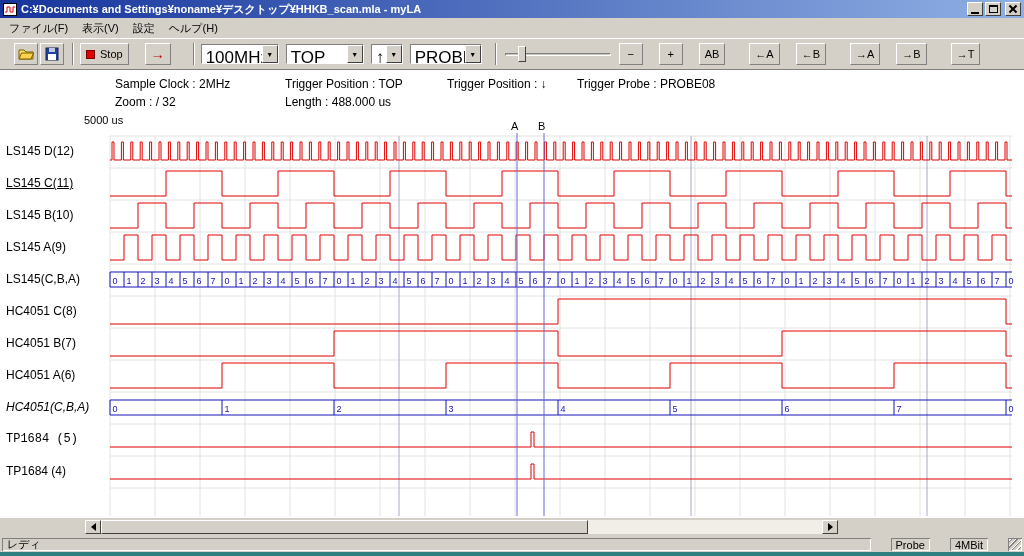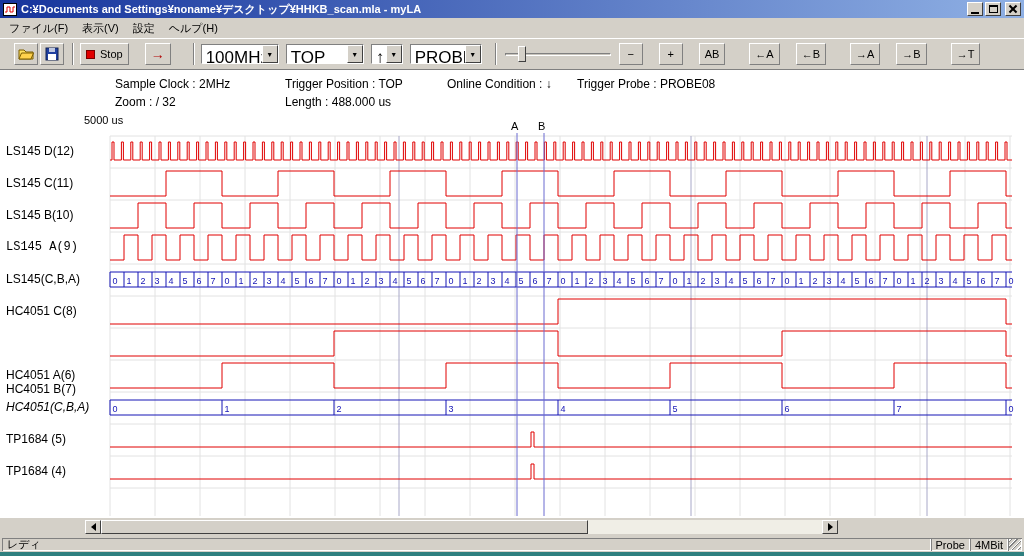--- a/index.html
+++ b/index.html
@@ -44,21 +44,21 @@
 .ch-label{position:absolute;left:6px;font-size:12px;color:#000;white-space:nowrap}
 
 #bottom-strip{position:absolute;left:0;top:518px;width:1024px;height:19px;background:#d4d0c8}
 #hscrollbar{position:absolute;left:85px;top:2px;width:753px;height:14px;background:#f0eee6}
 .sb-arrow{position:absolute;top:0;width:16px;height:14px;background:#d4d0c8;border:1px solid;border-color:#fff #404040 #404040 #fff;display:flex;align-items:center;justify-content:center}
 #sb-left{left:0}#sb-right{right:0}
 .tri-left{width:0;height:0;border:4px solid transparent;border-right:5px solid #000;margin-left:-4px}
 .tri-right{width:0;height:0;border:4px solid transparent;border-left:5px solid #000;margin-right:-4px}
 .sb-thumb{position:absolute;left:16px;top:0;width:487px;height:14px;background:#d4d0c8;border:1px solid;border-color:#fff #404040 #404040 #fff}
 
-#statusbar{position:absolute;left:0;top:537px;width:1024px;height:15px;background:#d4d0c8;display:flex;gap:0;padding:1px 2px;align-items:stretch}
+#statusbar{position:absolute;left:0;top:537px;width:1024px;height:15px;background:#d4d0c8;display:flex;gap:20px;padding:1px 2px;align-items:stretch}
 .sb-cell{box-shadow:inset 1px 1px 0 #808080,inset -1px -1px 0 #fff;font-size:11px;display:flex;align-items:center;padding:0 5px;white-space:nowrap}
 #sb-ready{flex:1}
 #sb-grip{width:14px;background:repeating-linear-gradient(135deg,#d4d0c8 0 2px,#fff 2px 3px,#808080 3px 4px)}
 </style>
 </head>
 <body>
 
 <div id="window">
 
   <div id="titlebar">
@@ -336,38 +336,38 @@
         <text x="896.5" y="341.5" fill="#1515b5" font-size="9">7</text>
         <line x1="1006" y1="330" x2="1006" y2="345" stroke="#1515b5"></line>
         <text x="1008.5" y="341.5" fill="#1515b5" font-size="9">0</text>
         <path d="M110 377H531V362H534V377H1012" fill="none" stroke="#e00000" stroke-width="1"></path>
         <path d="M110 409H531V394H534V409H1012" fill="none" stroke="#e00000" stroke-width="1"></path>
         <line x1="517" y1="63" x2="517" y2="446" stroke="#6a6ad0"></line>
         <line x1="544" y1="63" x2="544" y2="446" stroke="#6a6ad0"></line>
       </svg>
     <span class="info-text" style="left:115px;top:7px">Sample Clock : 2MHz</span>
     <span class="info-text" style="left:285px;top:7px">Trigger Position : TOP</span>
-    <span class="info-text" style="left:447px;top:7px">Online Condition : ↓</span>
+    <span class="info-text" style="left:447px;top:7px">Trigger Position : ↓</span>
     <span class="info-text" style="left:577px;top:7px">Trigger Probe : PROBE08</span>
     <span class="info-text" style="left:115px;top:25px">Zoom : /  32</span>
     <span class="info-text" style="left:285px;top:25px">Length : 488.000 us</span>
     <span class="info-text" style="left:84px;top:44px;font-size:11px">5000 us</span>
     <span class="cursor-label" id="cursor-a-label" style="left: 511px;">A</span>
     <span class="cursor-label" id="cursor-b-label" style="left: 538px;">B</span>
     <div id="channel-labels">
         <div class="ch-label" style="top: 74px;">LS145 D(12)</div>
-        <div class="ch-label" style="top: 106px;">LS145 C(11)</div>
+        <div class="ch-label" style="top: 106px; text-decoration: underline;">LS145 C(11)</div>
         <div class="ch-label" style="top: 138px;">LS145 B(10)</div>
-        <div class="ch-label" style="top: 170px; font-family: Liberation Mono, monospace;">LS145 A(9)</div>
+        <div class="ch-label" style="top: 170px;">LS145 A(9)</div>
         <div class="ch-label" style="top: 202px;">LS145(C,B,A)</div>
         <div class="ch-label" style="top: 234px;">HC4051 C(8)</div>
-        <div class="ch-label" style="top: 266px; margin-top: 46px;">HC4051 B(7)</div>
+        <div class="ch-label" style="top: 266px;">HC4051 B(7)</div>
         <div class="ch-label" style="top: 298px;">HC4051 A(6)</div>
         <div class="ch-label" style="top: 330px; font-style: italic;">HC4051(C,B,A)</div>
-        <div class="ch-label" style="top: 362px;">TP1684 (5)</div>
+        <div class="ch-label" style="top: 362px; font-family: Liberation Mono, monospace;">TP1684 (5)</div>
         <div class="ch-label" style="top: 394px; text-align: center;">TP1684 (4)</div>
       </div>
   </div>
 
   <div id="bottom-strip">
     <div id="hscrollbar">
       <div class="sb-arrow" id="sb-left">
           <div class="tri-left"></div>
         </div>
       <div class="sb-thumb"></div>

